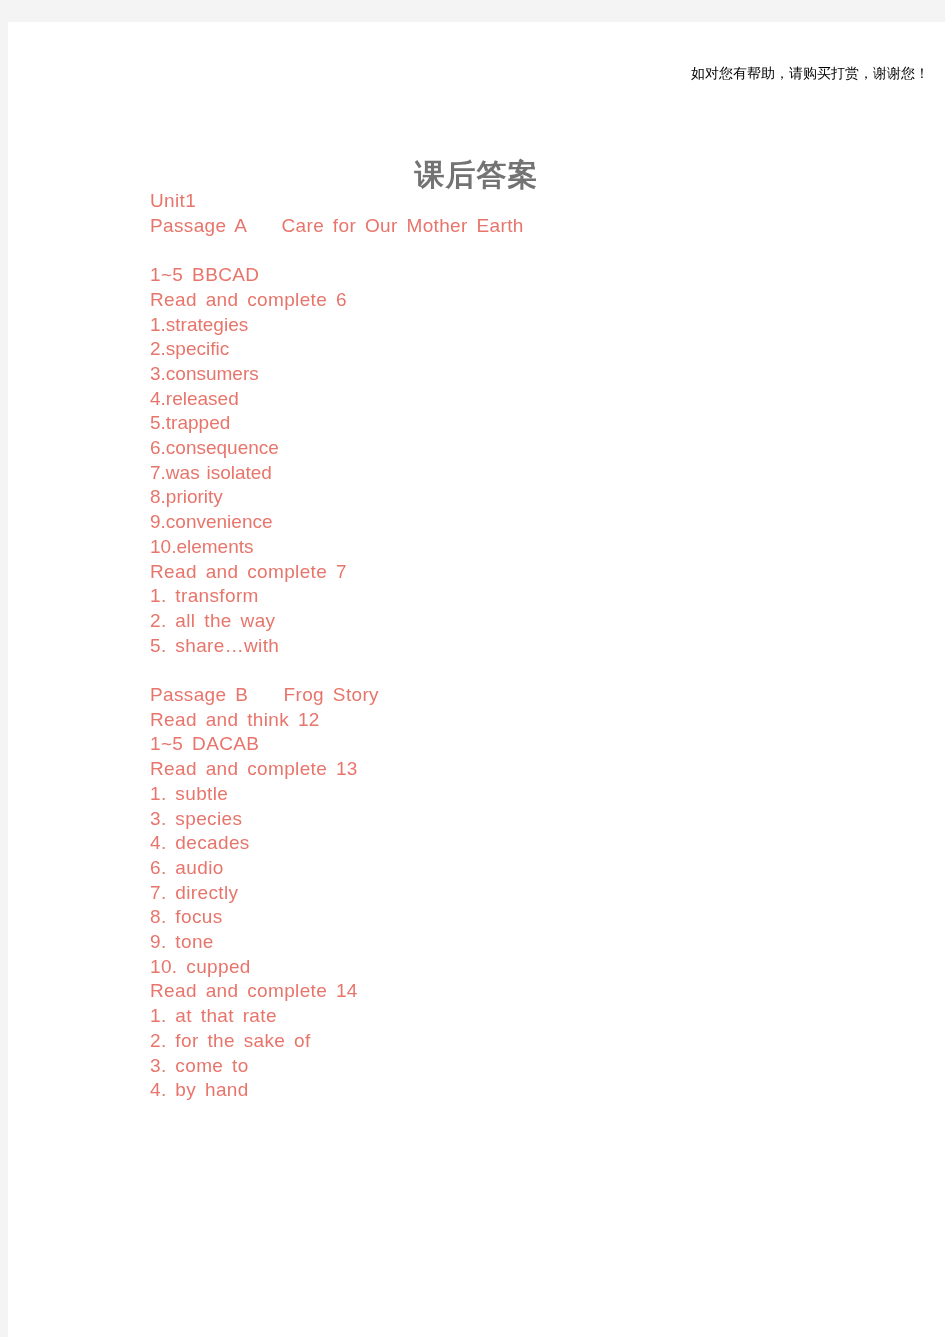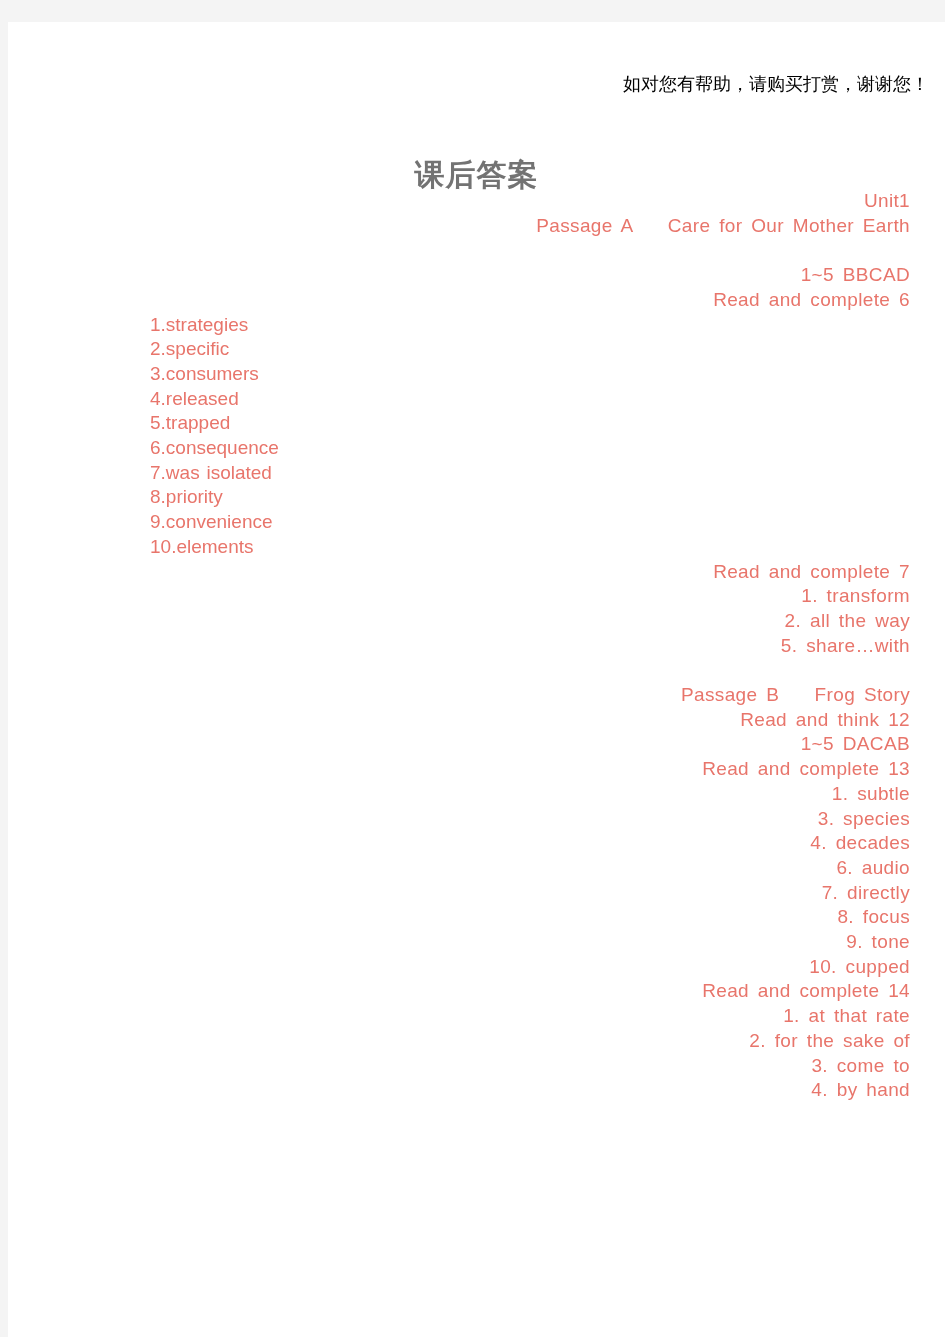--- a/index.html
+++ b/index.html
@@ -27,23 +27,23 @@
     left: 8px;
     top: 22px;
     width: 937px;
     height: 1315px;
     background: #ffffff;
   }
   
   #promo-header {
     position: absolute;
     right: 16px;
-    top: 53px;
+    top: 42px;
     font-family: "DejaVu Sans", sans-serif;
-    font-size: 18px;
+    font-size: 14px;
     line-height: 18px;
     color: #000000;
     white-space: nowrap;
     letter-spacing: 0px;
   }
   
   #doc-title {
     position: absolute;
     left: 0;
     top: 113px;
@@ -67,21 +67,20 @@
     line-height: 24.7px;
   }
   .ln {
     white-space: pre;
     min-height: 24.7px;
   }
   
   .ln.sp {
     letter-spacing: 0.35px;
     word-spacing: 3.2px;
-    text-align: right;
   }
   
   .ln.tight {
     letter-spacing: 0px;
     word-spacing: 1.5px;
   }
   .ln.blank {
     height: 24.7px;
   }
 </style>

